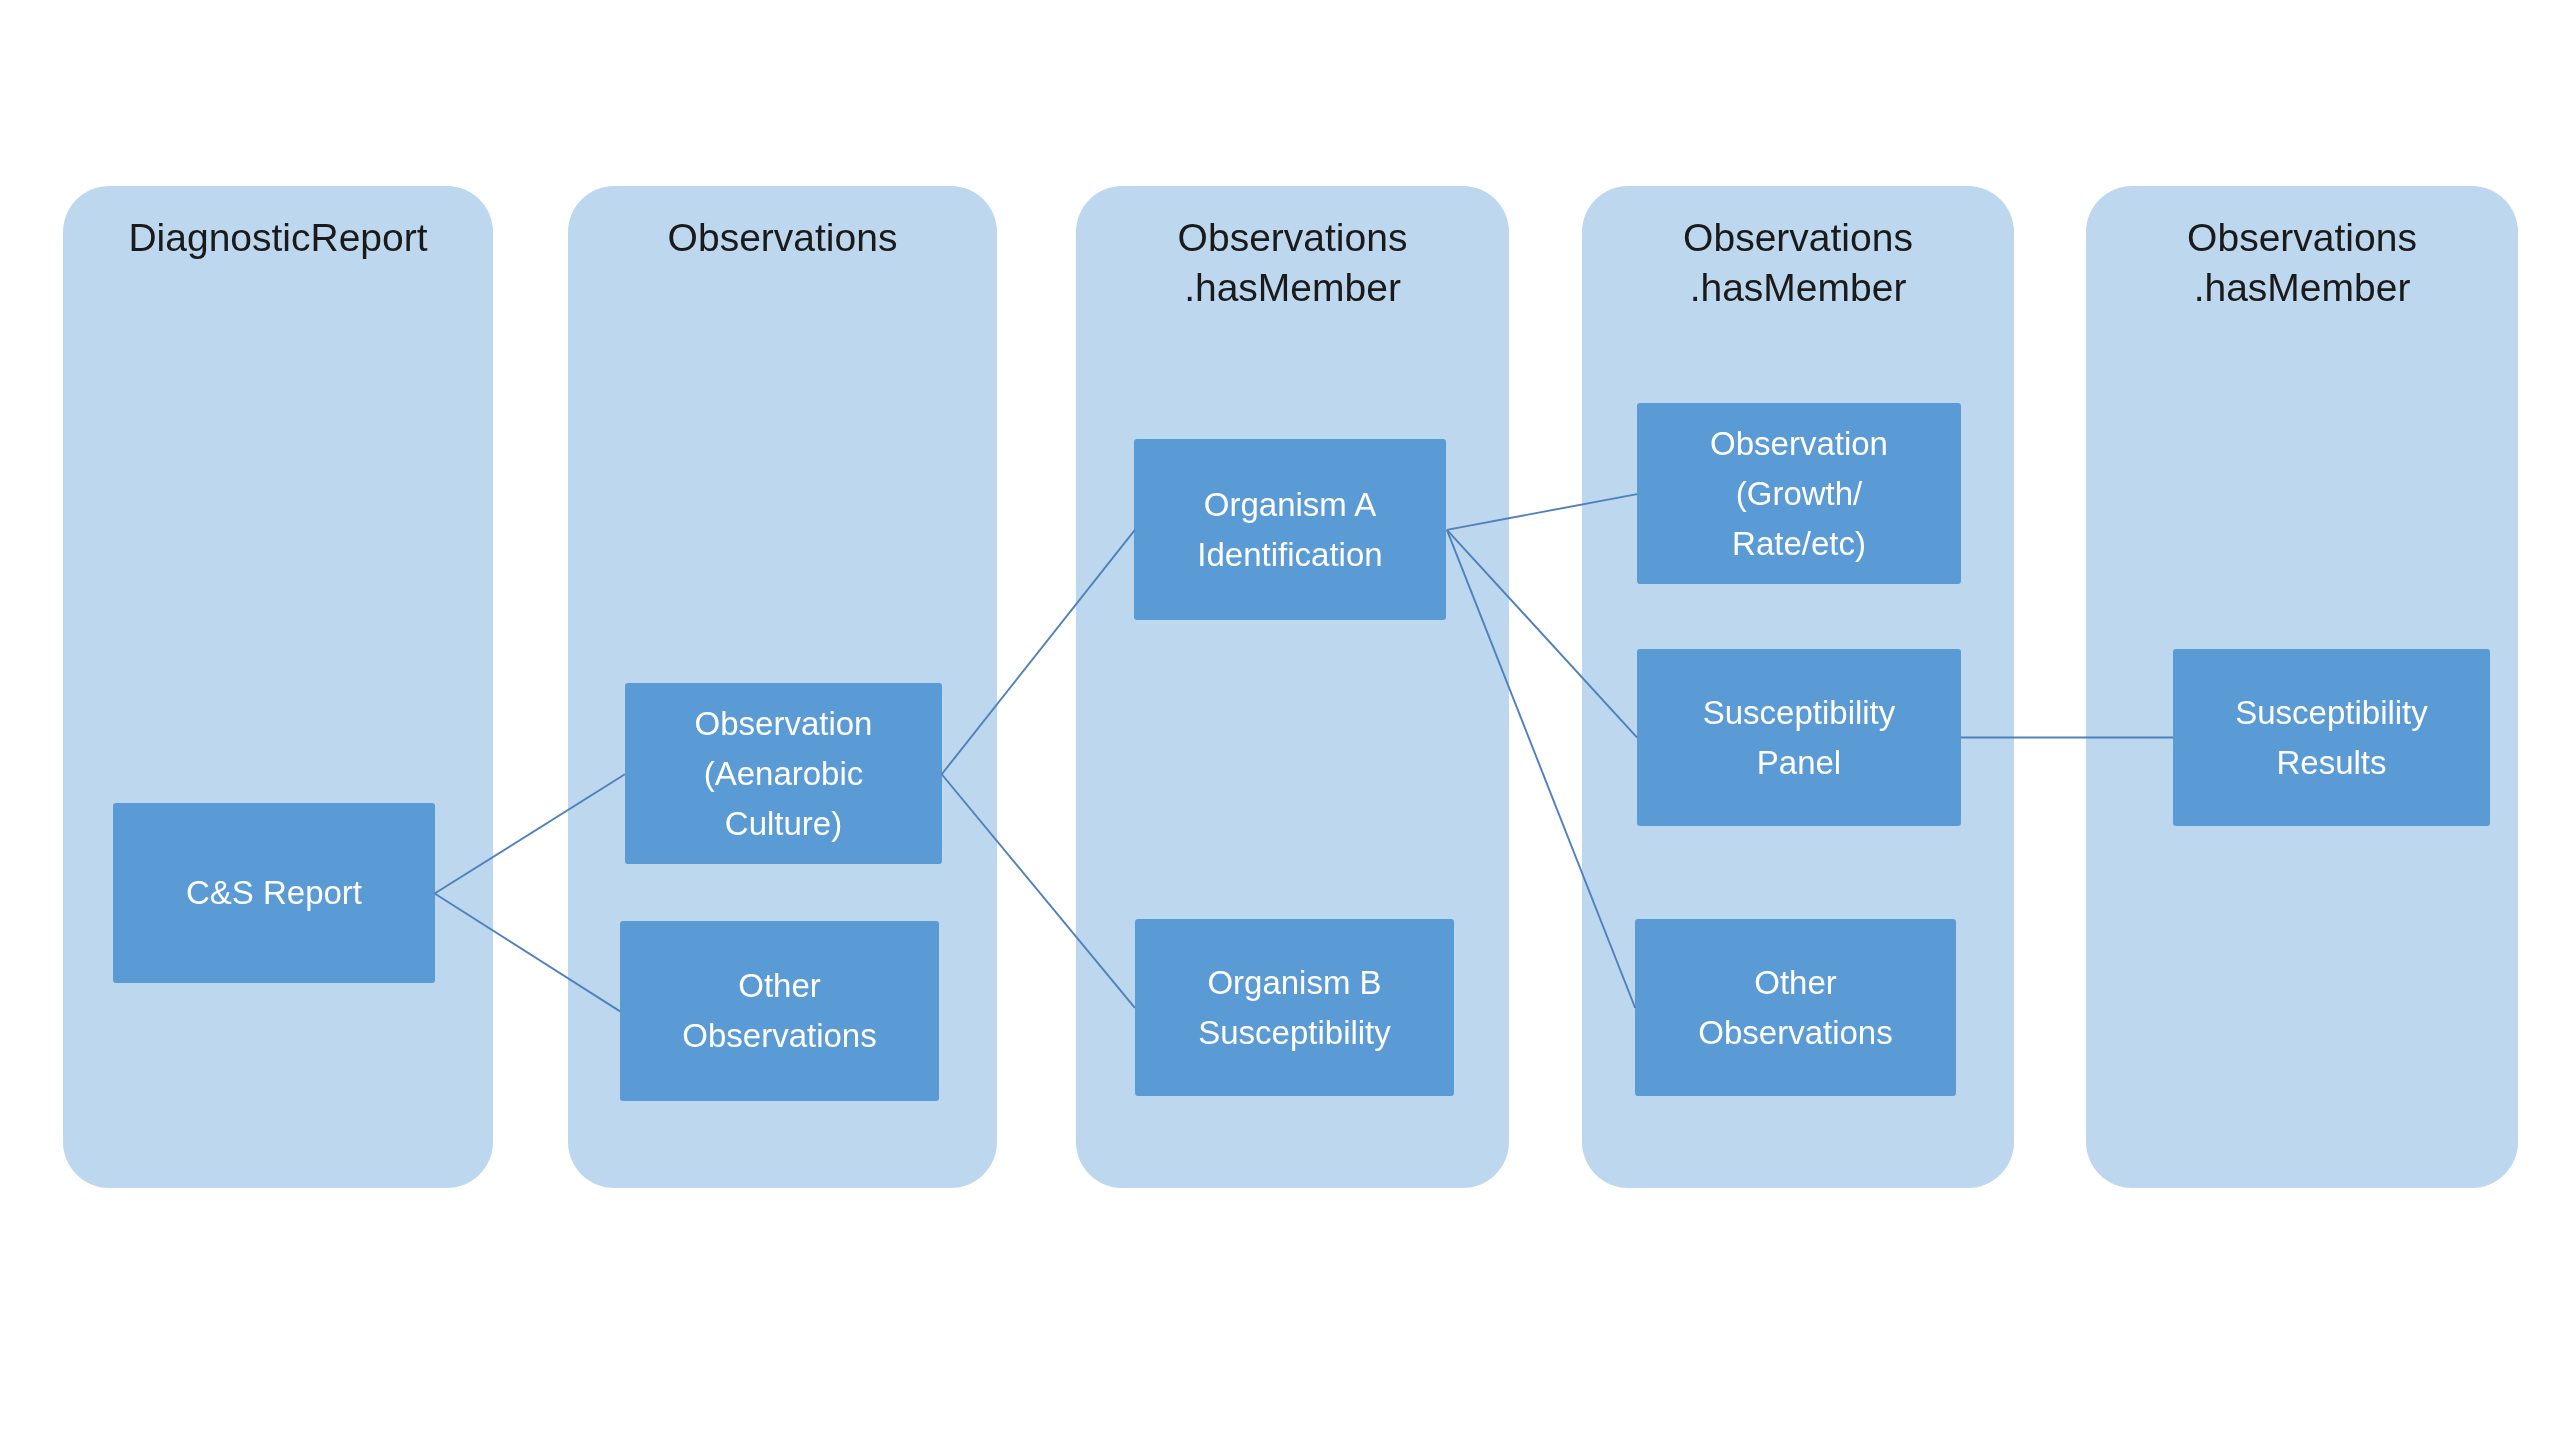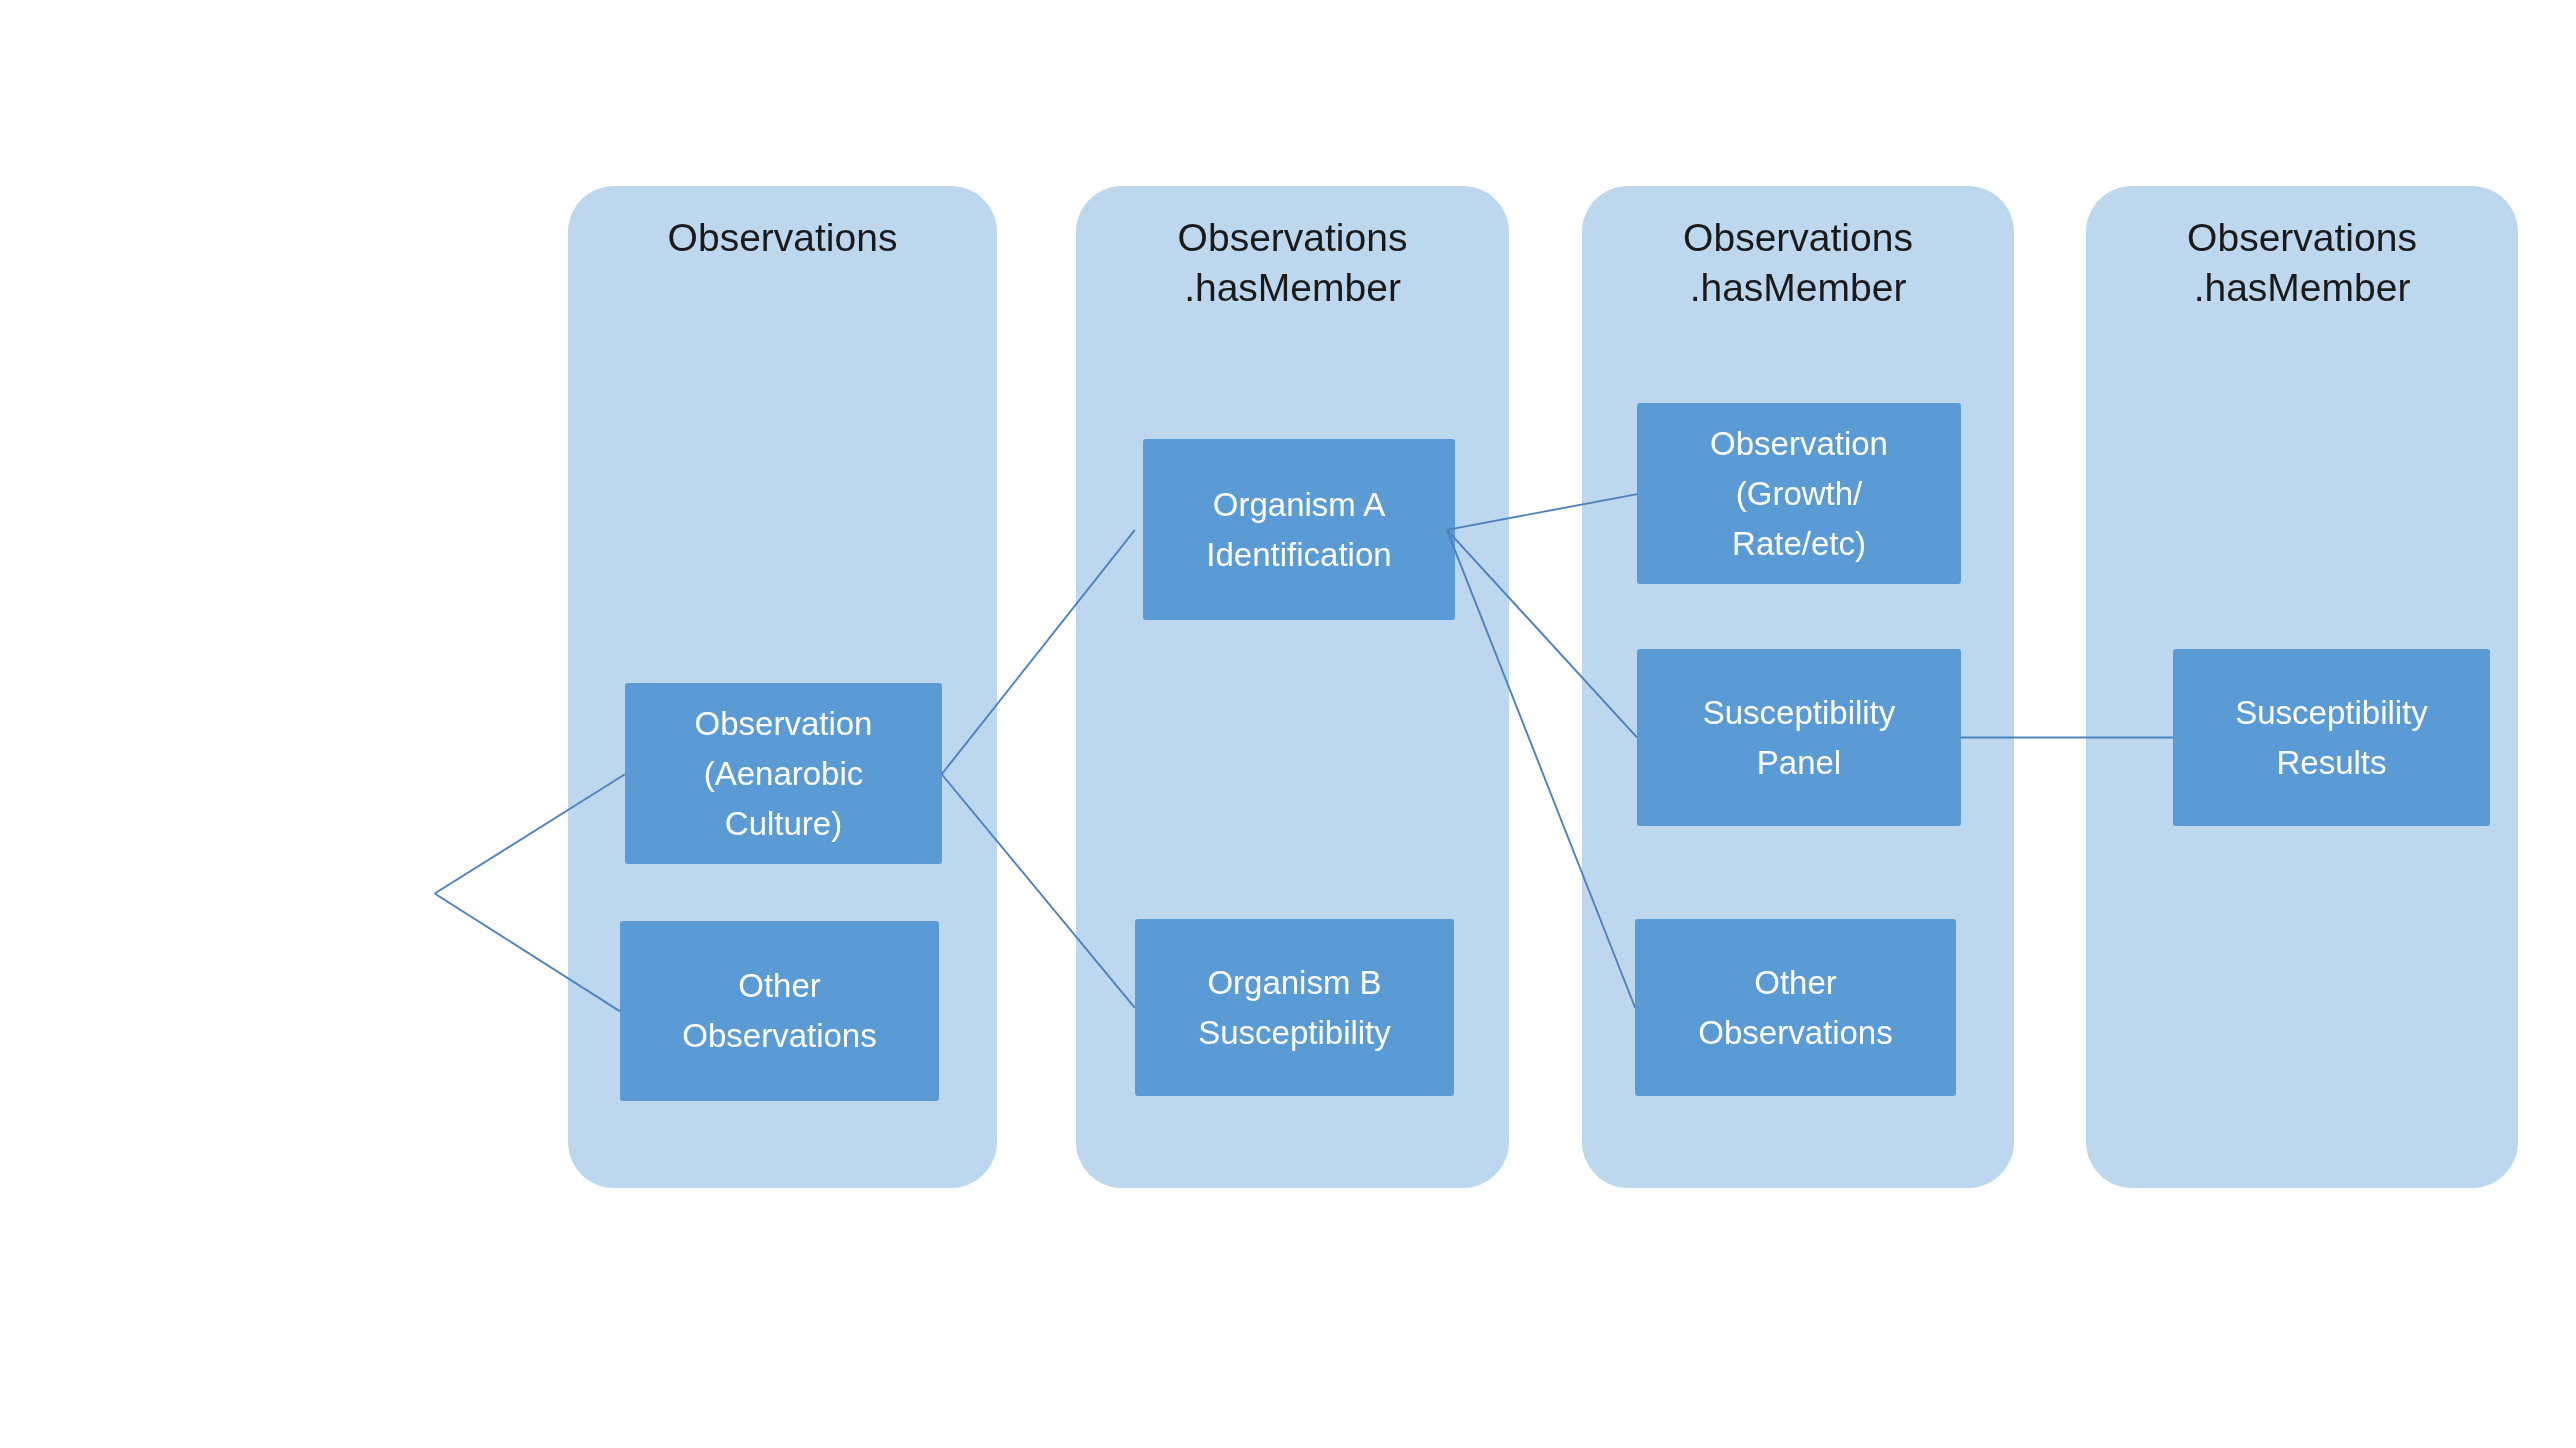--- a/index.html
+++ b/index.html
@@ -57,34 +57,38 @@
       <line x1="450" y1="925" x2="647" y2="801.5" stroke="#4f81bd" stroke-width="2"></line>
       <line x1="450" y1="925" x2="642" y2="1047" stroke="#4f81bd" stroke-width="2"></line>
       <line x1="975" y1="801.5" x2="1175" y2="548.5" stroke="#4f81bd" stroke-width="2"></line>
       <line x1="975" y1="801.5" x2="1175" y2="1043.5" stroke="#4f81bd" stroke-width="2"></line>
       <line x1="1498" y1="548.5" x2="1695" y2="511.5" stroke="#4f81bd" stroke-width="2"></line>
       <line x1="1498" y1="548.5" x2="1695" y2="763.5" stroke="#4f81bd" stroke-width="2"></line>
       <line x1="1498" y1="548.5" x2="1693" y2="1043.5" stroke="#4f81bd" stroke-width="2"></line>
       <line x1="2030" y1="763.5" x2="2250" y2="763.5" stroke="#4f81bd" stroke-width="2"></line>
     </svg>
 
+  <div class="panel" style="left: 63px; top: 186px; width: 430px; height: 1002px; background: rgb(189, 215, 238);">
+    <div class="panel-header" style="color: rgb(26, 26, 26);">DiagnosticReport</div>
+    <div class="node" style="left: 50px; top: 617px; width: 322px; height: 180px; background: rgb(91, 155, 213); color: rgb(255, 255, 255);">C&amp;S Report</div>
+  </div>
 
   <div class="panel" style="left: 568px; top: 186px; width: 429px; height: 1002px; background: rgb(189, 215, 238);">
     <div class="panel-header" style="color: rgb(26, 26, 26);">Observations</div>
     <div class="node" style="left: 57px; top: 497px; width: 317px; height: 181px; background: rgb(91, 155, 213); color: rgb(255, 255, 255);">Observation
 (Aenarobic
 Culture)</div>
     <div class="node" style="left: 52px; top: 735px; width: 319px; height: 180px; background: rgb(91, 155, 213); color: rgb(255, 255, 255);">Other
 Observations</div>
   </div>
 
   <div class="panel" style="left: 1076px; top: 186px; width: 433px; height: 1002px; background: rgb(189, 215, 238);">
     <div class="panel-header" style="color: rgb(26, 26, 26);">Observations
 .hasMember</div>
-    <div class="node" style="left: 67px; top: 253px; width: 312px; height: 181px; background: rgb(91, 155, 213); color: rgb(255, 255, 255);">Organism A
+    <div class="node" style="left: 58px; top: 253px; width: 312px; height: 181px; background: rgb(91, 155, 213); color: rgb(255, 255, 255);">Organism A
 Identification</div>
     <div class="node" style="left: 59px; top: 733px; width: 319px; height: 177px; background: rgb(91, 155, 213); color: rgb(255, 255, 255);">Organism B
 Susceptibility</div>
   </div>
 
   <div class="panel" style="left: 1582px; top: 186px; width: 432px; height: 1002px; background: rgb(189, 215, 238);">
     <div class="panel-header" style="color: rgb(26, 26, 26);">Observations
 .hasMember</div>
     <div class="node" style="left: 55px; top: 217px; width: 324px; height: 181px; background: rgb(91, 155, 213); color: rgb(255, 255, 255);">Observation
 (Growth/

